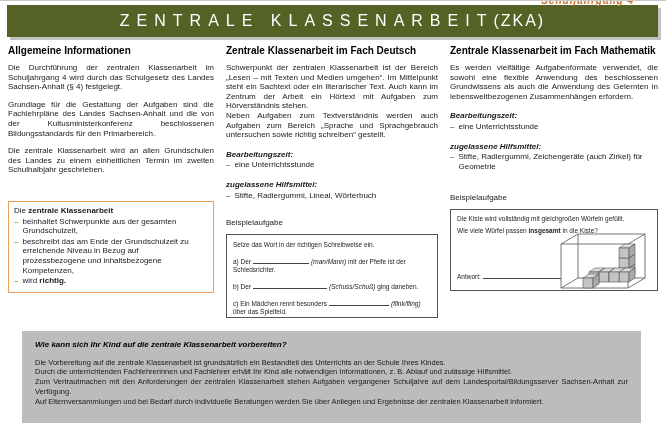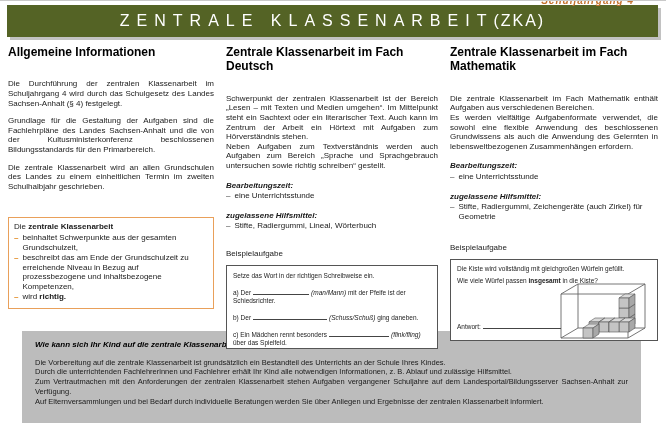--- a/index.html
+++ b/index.html
@@ -23,21 +23,21 @@
   }
   .greenbar .t-main { font-size:16px; letter-spacing:7px; font-weight:normal; }
   .greenbar .t-suffix { font-size:16px; letter-spacing:2px; font-weight:normal; }
   .cols {
     display:flex; gap:12px; padding:8px 8px 0 8px; height:284px;
   }
   .col { font-size:8px; line-height:1.2; }
   .col-left  { width:206px; }
   .col-mid   { width:212px; }
   .col-right { width:208px; }
-  .col h3 { font-size:12px; font-weight:bold; margin-bottom:20px; color:#000; }
+  .col h3 { font-size:10px; font-weight:bold; margin-bottom:6px; color:#000; }
   .col p { text-align:justify; }
   .gap8 { margin-top:8px; }
   .label-bi { font-weight:bold; font-style:italic; margin-top:10px; }
   .dashline { display:flex; gap:4px; margin-top:1px; }
   .dashline .dash { color:#333; flex:0 0 auto; }
   .info-box {
     margin-top:26px; border:1px solid #e9a05a; padding:4px 19px 6px 5px;
   }
   .info-box .lead { font-size:8px; }
   .info-box .lead b { font-weight:bold; }
@@ -137,21 +137,20 @@
       <div class="exline">
         <span>c)</span>
         <span>Ein Mädchen rennt besonders</span><span class="blank" style="width:60px"></span><span class="hint">(flink/fling)</span>
         <span>über das Spielfeld.</span>
       </div>
     </div>
   </div>
 
   <div class="col col-right">
     <h3>Zentrale Klassenarbeit im Fach Mathematik</h3>
-    <p>Die zentrale Klassenarbeit im Fach Mathematik enthält Aufgaben aus verschiedenen Bereichen.</p>
     <p>Es werden vielfältige Aufgabenformate verwendet, die sowohl eine flexible Anwendung des beschlossenen Grundwissens als auch die Anwendung des Gelernten in lebensweltbezogenen Zusammenhängen erfordern.</p>
 
     <div class="label-bi">Bearbeitungszeit:</div>
     <div class="dashline">
       <span class="dash">–</span>
       <span>eine Unterrichtsstunde</span>
     </div>
 
     <div class="label-bi">zugelassene Hilfsmittel:</div>
     <div class="dashline">

